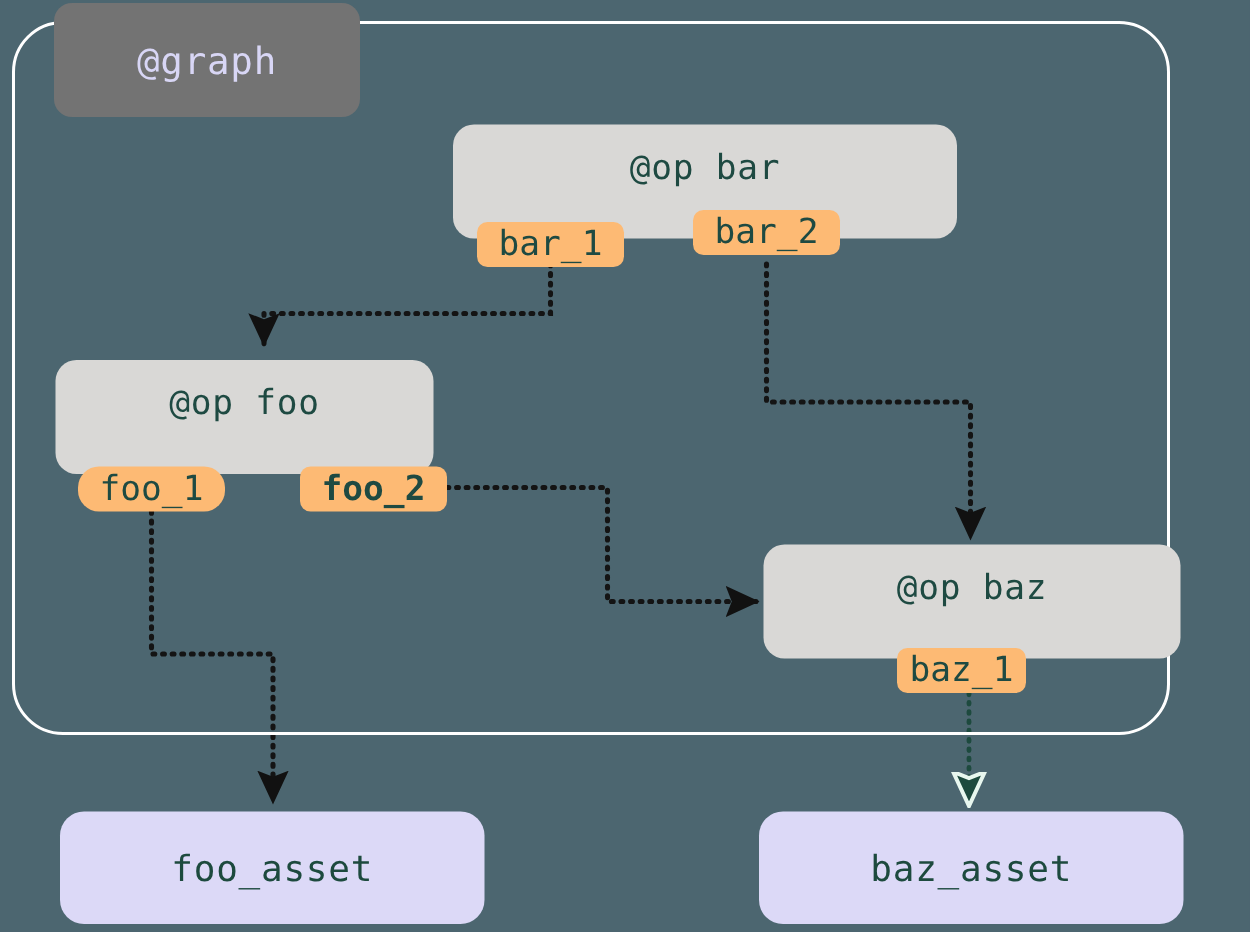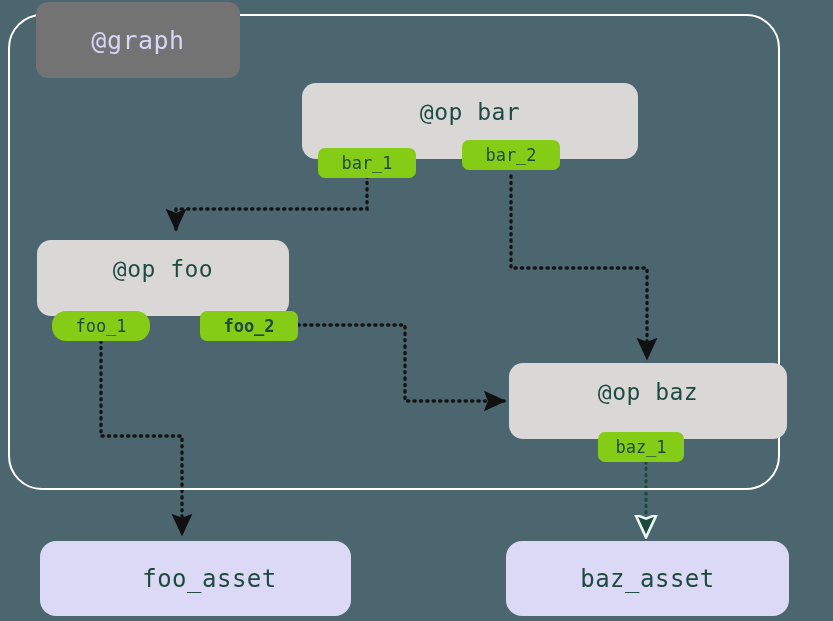--- a/index.html
+++ b/index.html
@@ -68,27 +68,27 @@
     bottom: 18px;
     display: flex;
     align-items: center;
     justify-content: center;
     color: #1e4a42;
     font-size: 23px;
     letter-spacing: 0.5px;
   }
   .port {
     position: absolute;
-    background: #84cc16;
+    background: #fdba74;
     border-radius: 7px;
     display: flex;
     align-items: center;
     justify-content: center;
     color: #1e4a42;
-    font-size: 17px;
+    font-size: 23px;
     height: 30px;
     z-index: 5;
   }
 
   
   .asset-node {
     position: absolute;
     background: #dcd9f7;
     border-radius: 16px;
     display: flex;
@@ -152,20 +152,20 @@
     <span>foo_2</span>
   </div>
 
   <div class="op-node" style="left:509px; top:363px; width:278px; height:76px;">
     <div class="op-title">@op baz</div>
   </div>
   <div class="port" style="left:598px; top:432px; width:86px;">
     <span>baz_1</span>
   </div>
 
-  <div class="asset-node" style="left:40px; top:541px; width:283px; height:75px;padding-left:28px;">
+  <div class="asset-node" style="left:40px; top:541px; width:283px; height:75px;">
     <span>foo_asset</span>
   </div>
   <div class="asset-node" style="left:506px; top:541px; width:283px; height:75px;">
     <span>baz_asset</span>
   </div>
 
 </div>
 
 </body></html>

